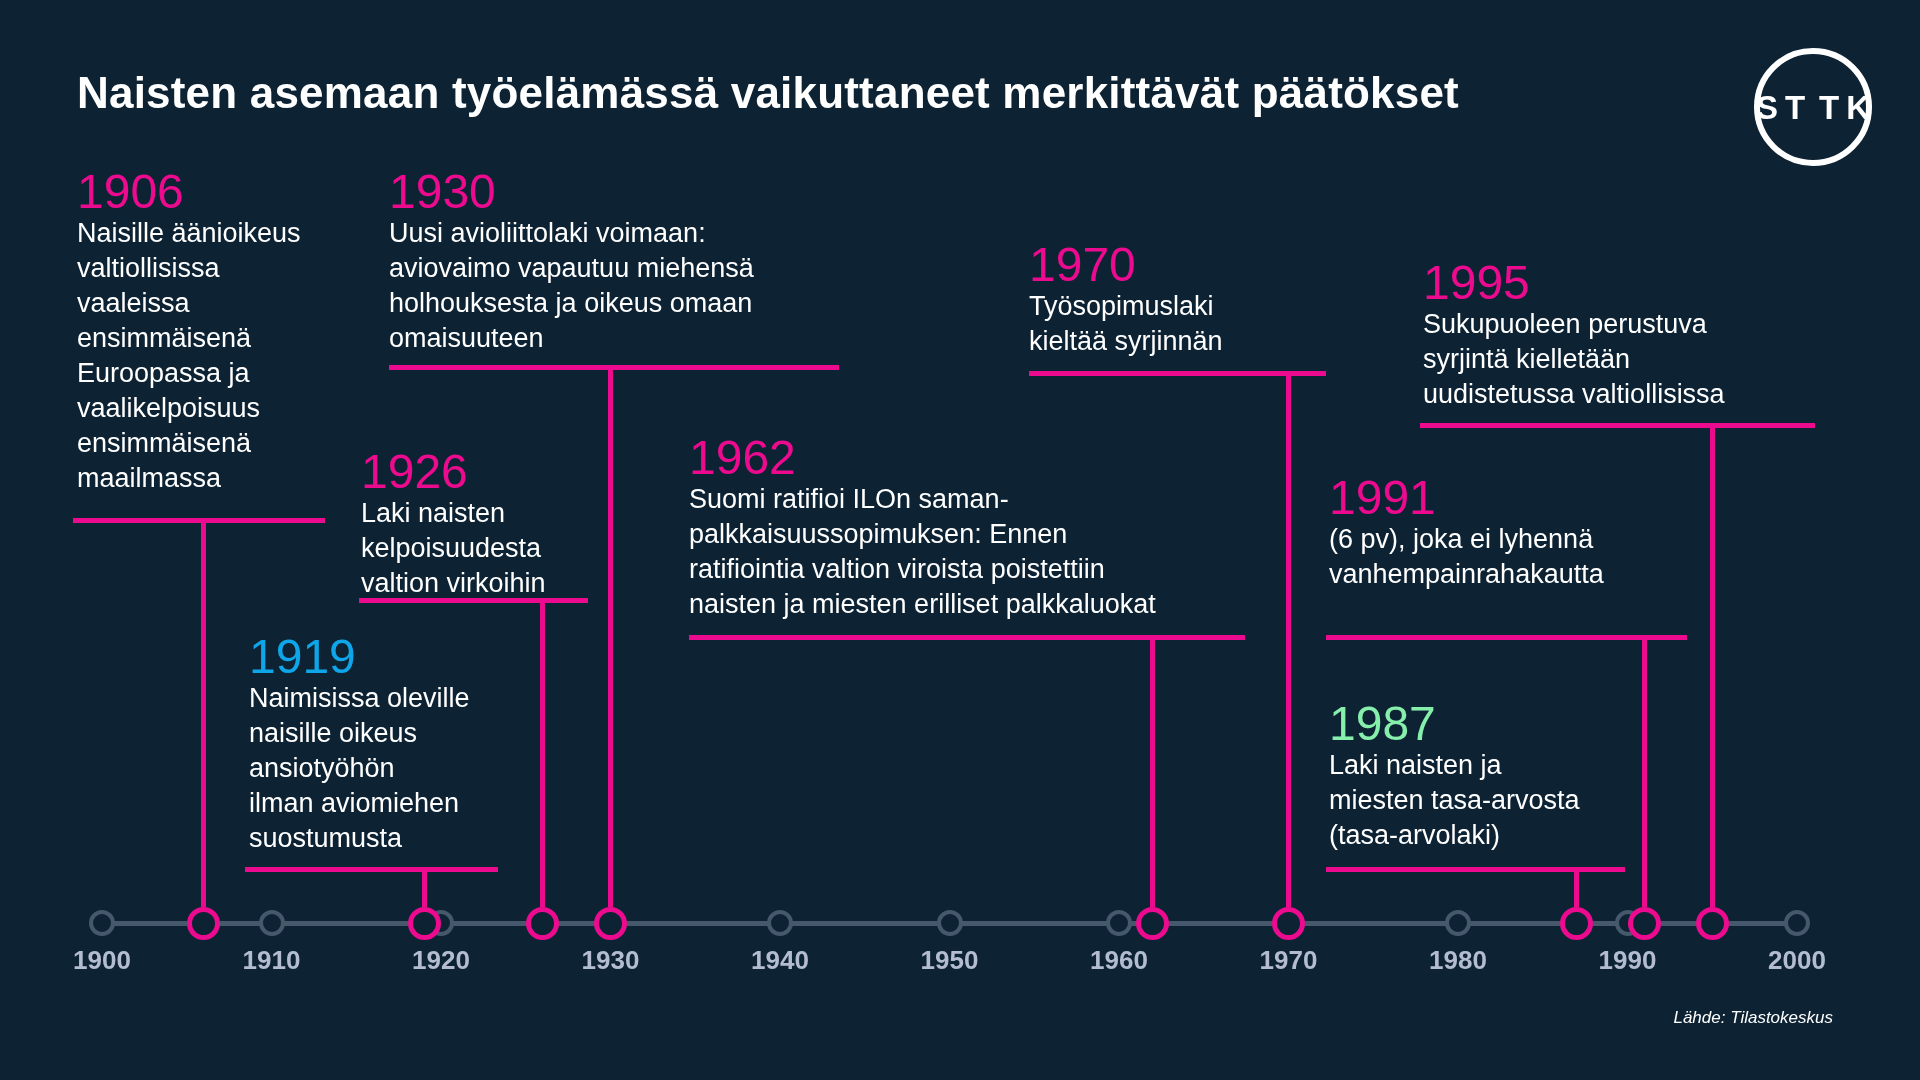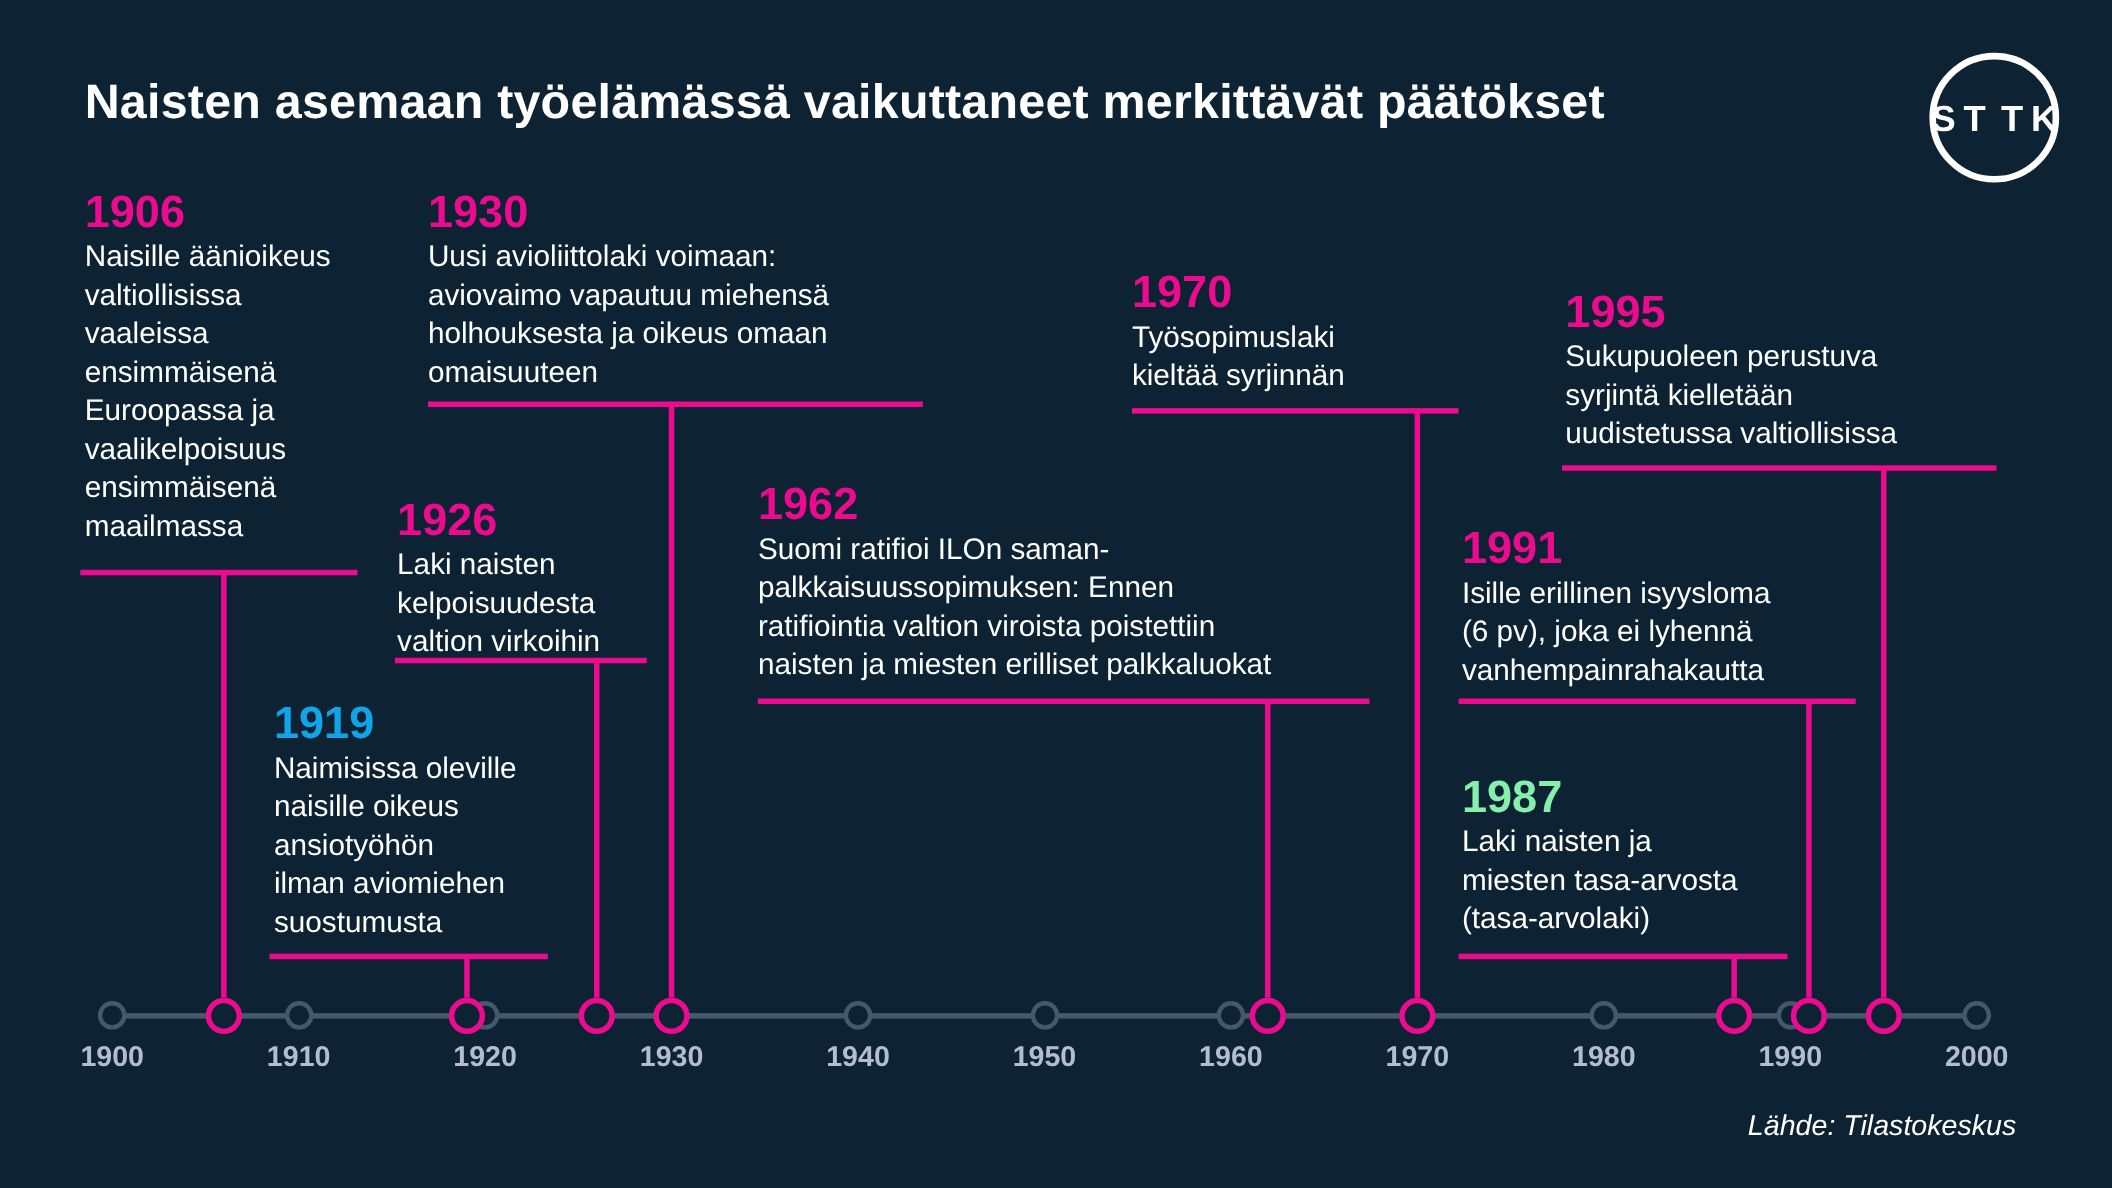--- a/index.html
+++ b/index.html
@@ -16,35 +16,35 @@
   #logo{
     left:1754px;top:48px;width:118px;height:118px;border:6px solid #ffffff;
     border-radius:50%;box-sizing:border-box;display:flex;flex-direction:row;
     align-items:center;justify-content:center;color:#ffffff;
   }
   .logo-line{
     font-size:33px;font-weight:700;line-height:37px;letter-spacing:7px;
     padding-left:7px;white-space:nowrap;
   }
   .event-year{
-    font-size:41px;font-weight:700;line-height:48px;white-space:nowrap;
+    font-size:48px;font-weight:400;line-height:48px;white-space:nowrap;
   }
   .event-line{
     font-size:27px;font-weight:400;color:#ffffff;line-height:35px;white-space:nowrap;
   }
   .underline,.connector{background:#ec0a8e;}
   .ring{box-sizing:border-box;border-radius:50%;background:#0d2334;}
   .ring-grey{width:26px;height:26px;border:4px solid #46586b;z-index:3;}
   .ring-event{width:33px;height:33px;border:5px solid #ec0a8e;z-index:4;}
   .decade-label{
     font-size:26px;font-weight:700;color:#b3bcd0;transform:translateX(-50%);
     white-space:nowrap;
   }
   #source{
-    right:87px;top:1008px;font-size:26px;font-style:italic;color:#ffffff;
+    right:87px;top:1008px;font-size:17px;font-style:italic;color:#ffffff;
     white-space:nowrap;
   }
 </style>
 </head>
 <body>
 
 <div id="canvas">
   <div id="title" class="abs">Naisten asemaan työelämässä vaikuttaneet merkittävät päätökset</div>
 
   <div id="logo" class="abs">
@@ -112,21 +112,20 @@
       <div class="abs" style="left: 1329px; top: 700px; position: absolute; z-index: 5;">
         <div class="event-year" style="color: #86efac;">1987</div>
         <div class="event-line">Laki naisten ja</div>
         <div class="event-line">miesten tasa-arvosta</div>
         <div class="event-line">(tasa-arvolaki)</div>
       </div>
       <div class="abs underline" style="left: 1326px; top: 866.5px; width: 299px; height: 5px; position: absolute; z-index: 2;"></div>
       <div class="abs connector" style="left: 1574.15px; top: 869px; width: 5px; height: 38px; position: absolute; z-index: 2;"></div>
       <div class="abs" style="left: 1329px; top: 474px; position: absolute; z-index: 5;">
         <div class="event-year" style="color: rgb(236, 10, 142);">1991</div>
-        <div class="event-line">Isille erillinen isyysloma</div>
         <div class="event-line">(6 pv), joka ei lyhennä</div>
         <div class="event-line">vanhempainrahakautta</div>
       </div>
       <div class="abs underline" style="left: 1326px; top: 634.5px; width: 361px; height: 5px; position: absolute; z-index: 2;"></div>
       <div class="abs connector" style="left: 1641.95px; top: 637px; width: 5px; height: 270px; position: absolute; z-index: 2;"></div>
       <div class="abs" style="left: 1423px; top: 259px; position: absolute; z-index: 5;">
         <div class="event-year" style="color: rgb(236, 10, 142);">1995</div>
         <div class="event-line">Sukupuoleen perustuva</div>
         <div class="event-line">syrjintä kielletään</div>
         <div class="event-line">uudistetussa valtiollisissa</div>

